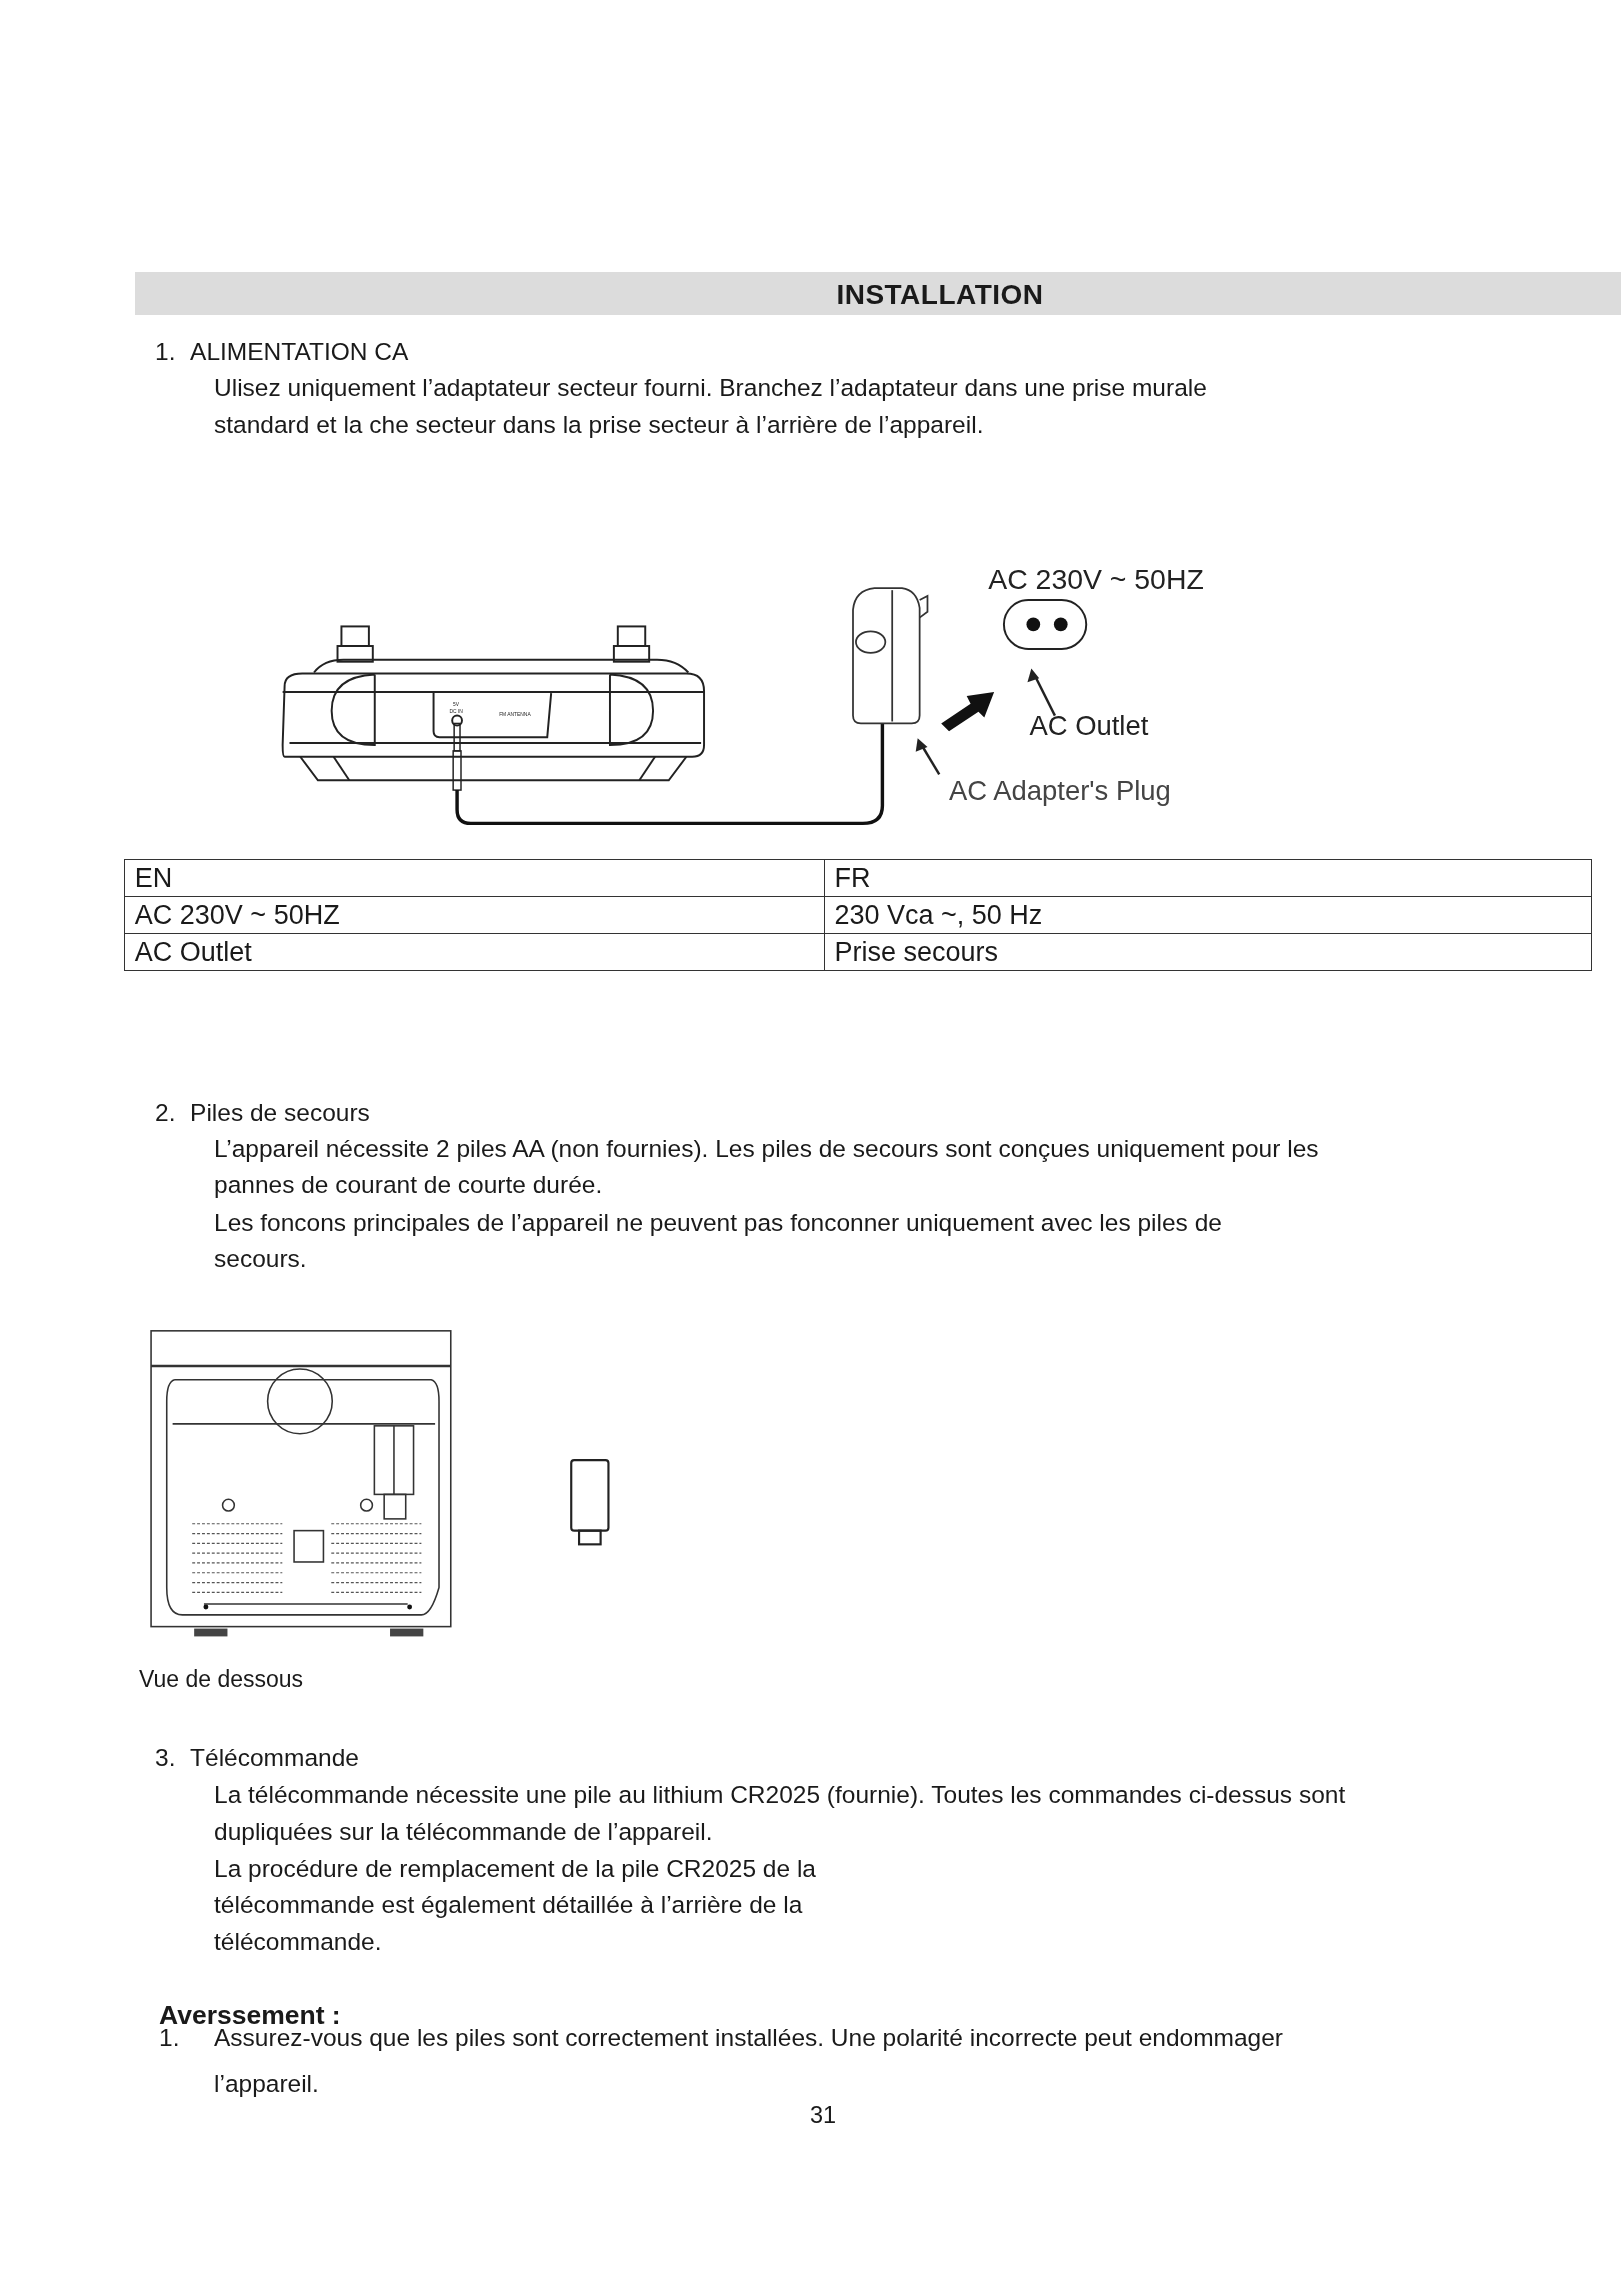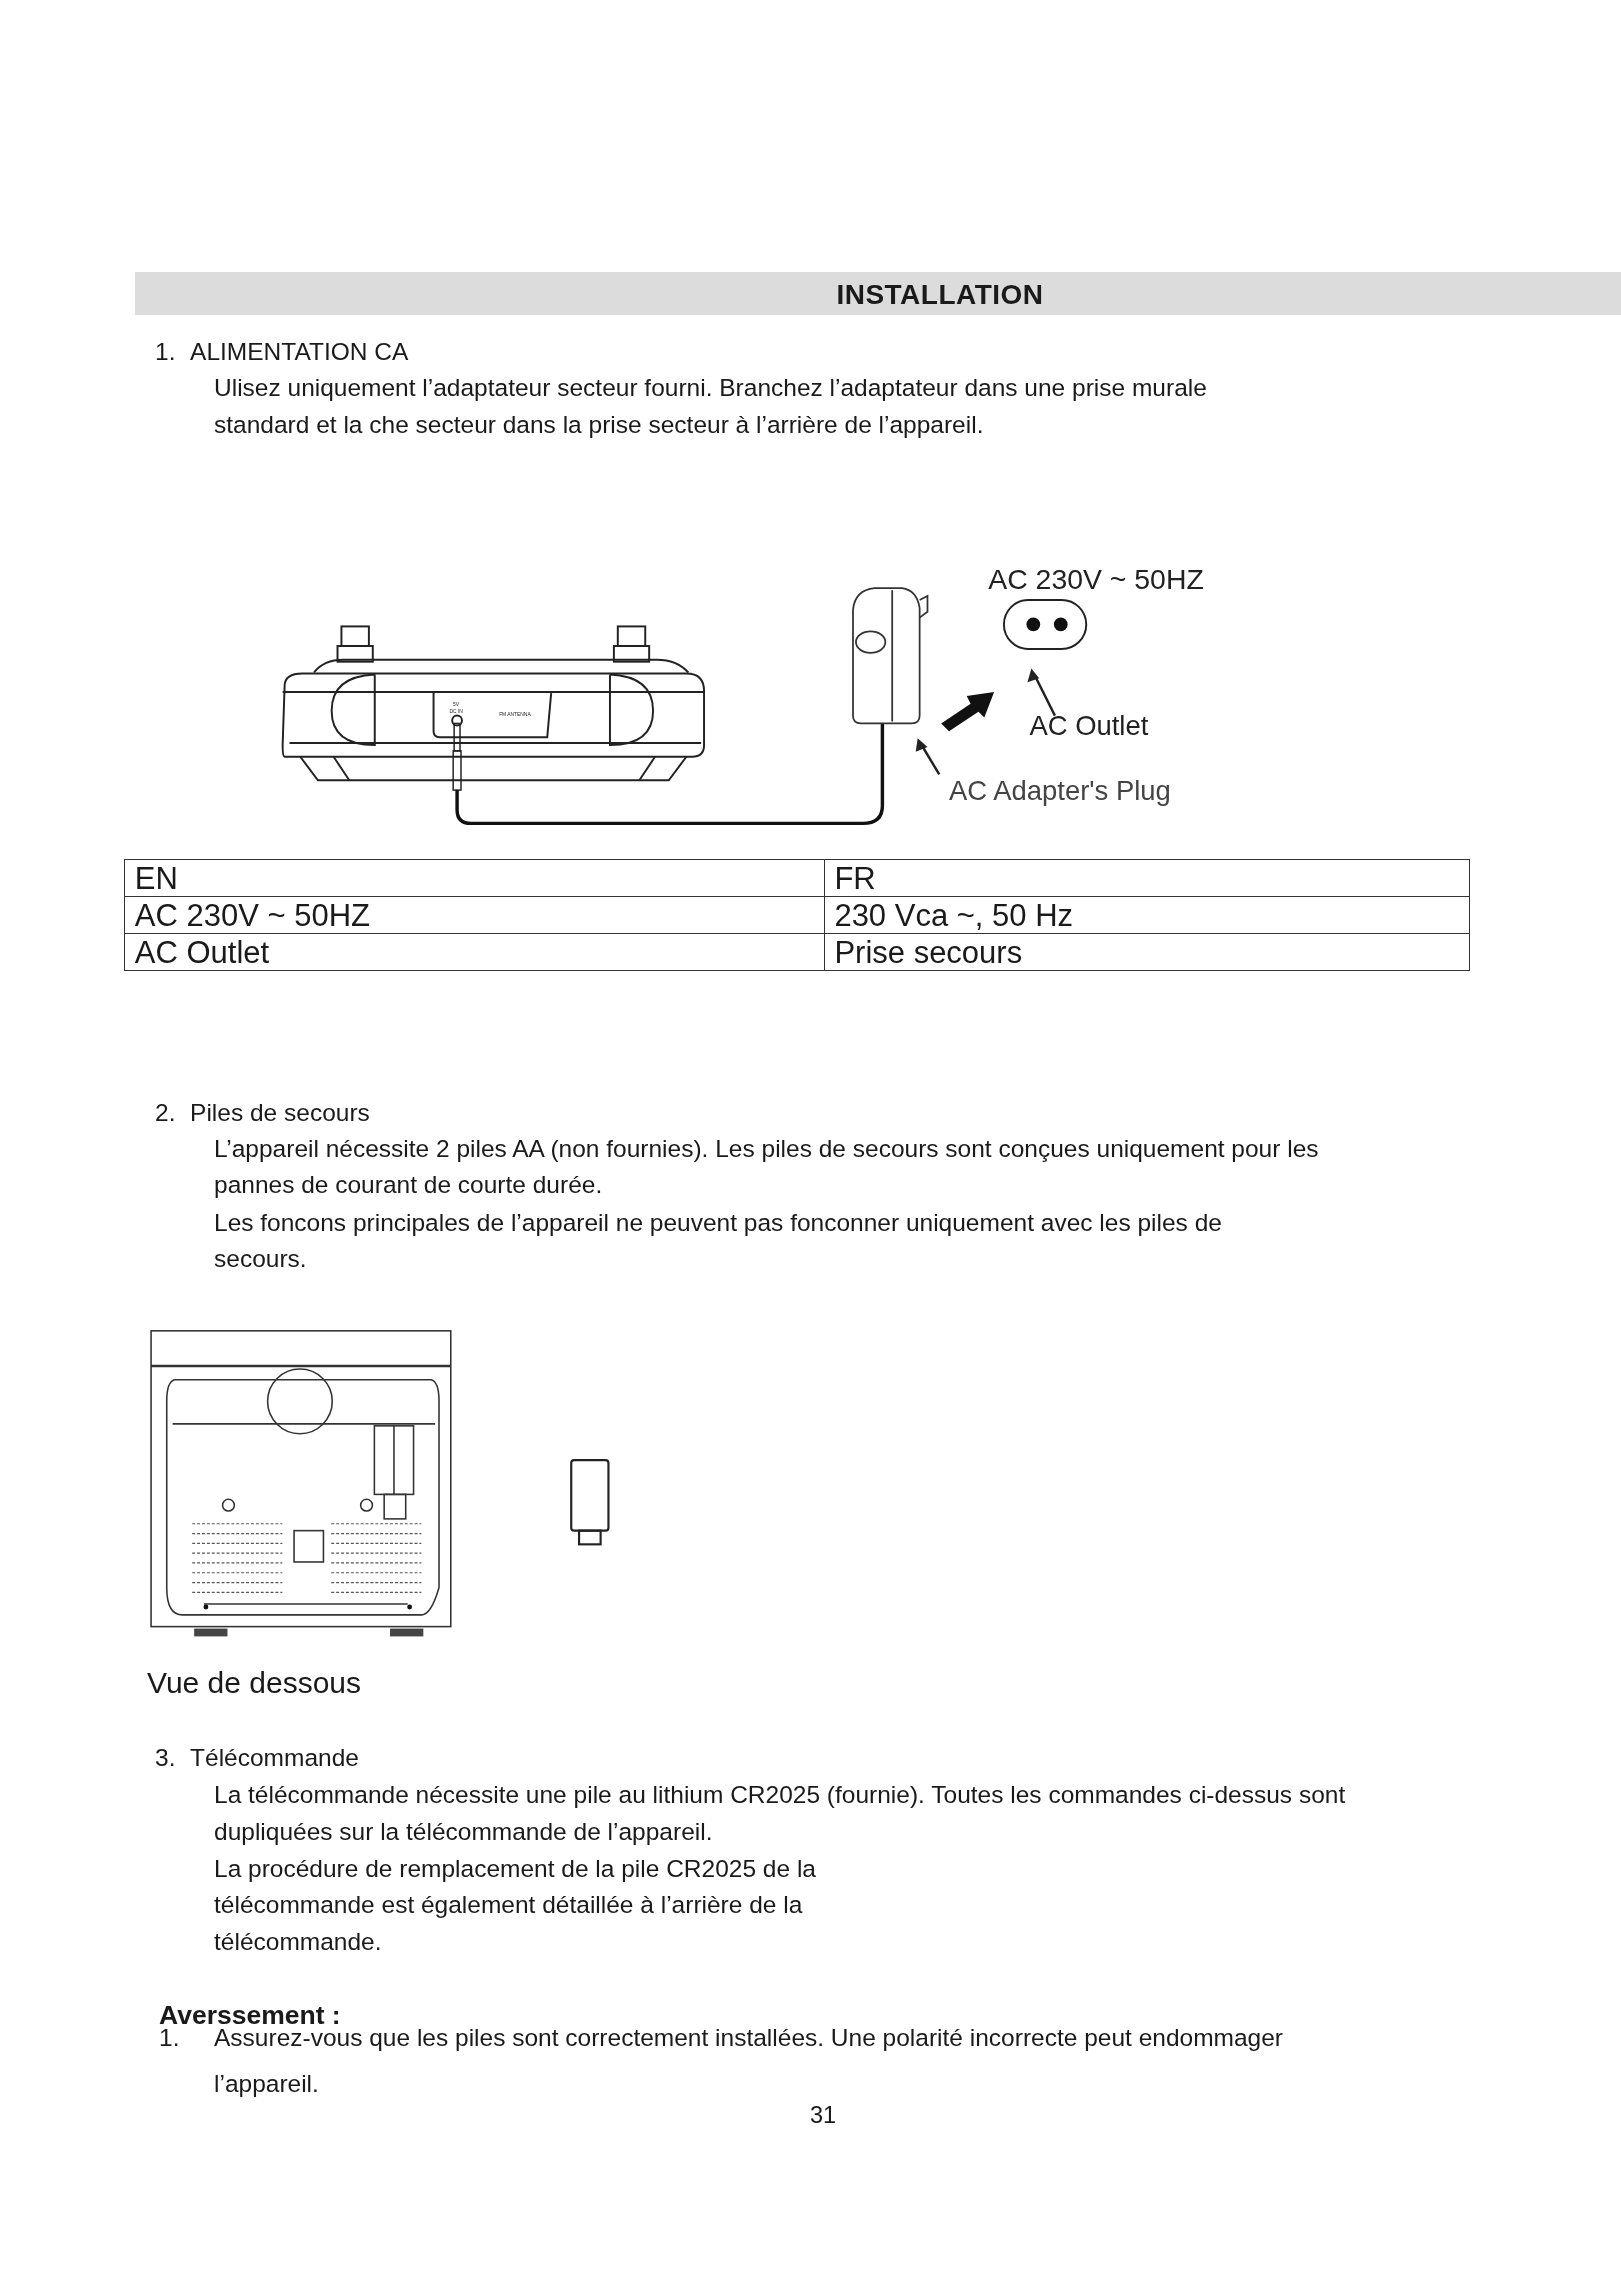--- a/index.html
+++ b/index.html
@@ -9,29 +9,29 @@
   }
   .abs { position: absolute; }
   .header-band {
     left: 135px; top: 272px; width: 1610px; height: 43px;
     background: #dcdcdc; text-align: center;
     font-weight: bold; font-size: 28px; line-height: 45px; letter-spacing: 0.5px;
   }
   .txt { font-size: 24.5px; line-height: 36px; white-space: nowrap; }
   .sec-title { font-size: 24.5px; line-height: 33px; }
   .table {
-    left: 124px; top: 859px; width: 1346px; border-collapse: collapse;
-    font-size: 31px;
+    left: 124px; top: 859px; width: 1468px; border-collapse: collapse;
+    font-size: 27px;
   }
   .table td {
     border: 1.5px solid #333; height: 36px; padding: 0 9.8px; vertical-align: middle;
     line-height: 35px;
   }
   .table td:first-child { width: 679px; }
-  .caption { font-size: 30px; margin-left: 8px; }
+  .caption { font-size: 23px; }
   .warn-title { font-weight: bold; font-size: 26.5px; }
   .page-num { font-size: 23.5px; }
   svg text { font-family: "Liberation Sans", "DejaVu Sans", sans-serif; }
 </style>
 </head>
 <body>
 
 <div class="abs header-band">INSTALLATION</div>
 
 <div class="abs sec-title" style="left:155px; top:335px;">

